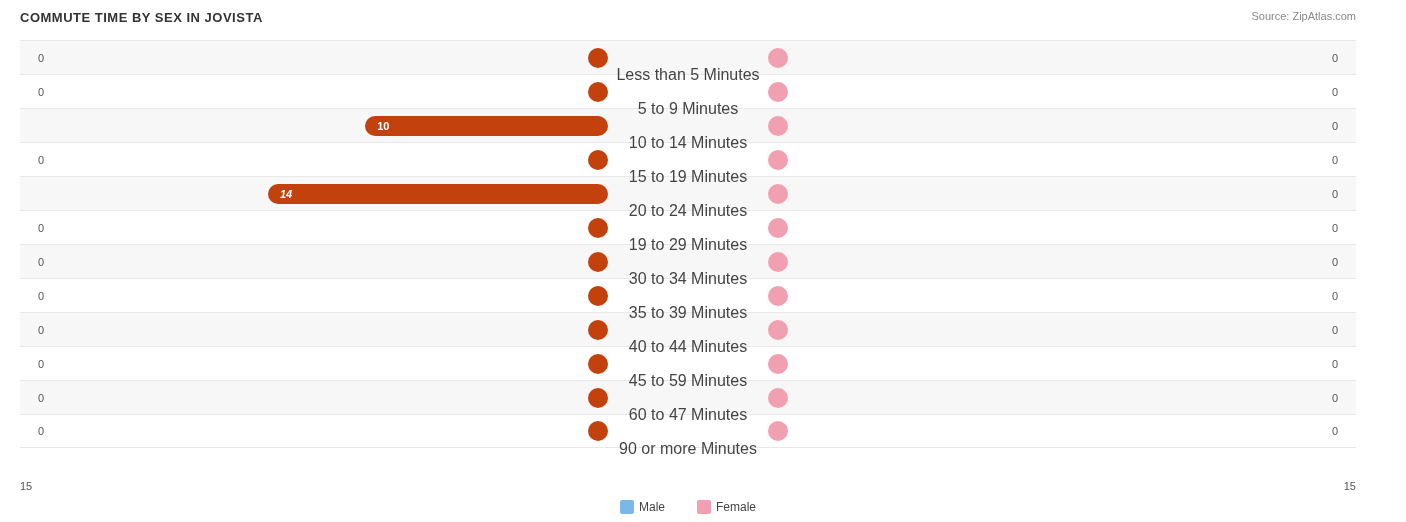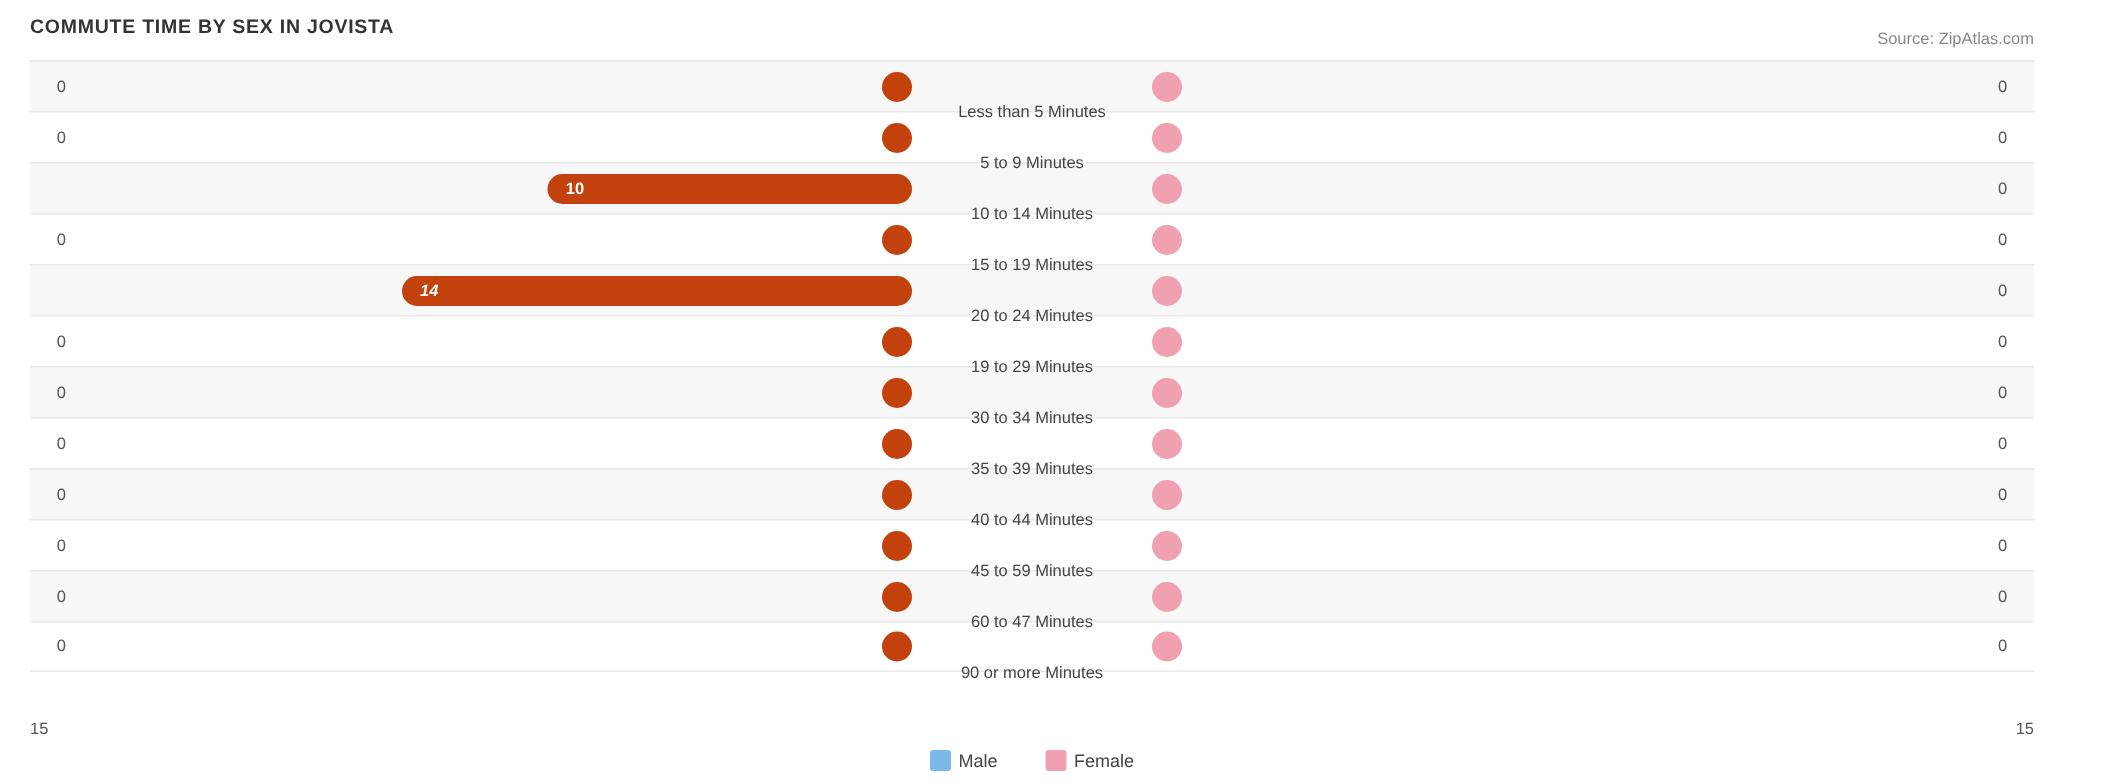--- a/index.html
+++ b/index.html
@@ -23,21 +23,21 @@
       letter-spacing: 0.5px;
       color: #333;
       position: absolute;
       top: 10px;
       left: 20px;
     }
     .source-text {
       font-size: 11px;
       color: #888;
       position: absolute;
-      top: 20px;
+      top: 10px;
       right: 20px;
     }
     .rows-area {
       position: absolute;
       top: 40px;
       left: 20px;
       right: 20px;
       bottom: 55px;
     }
     .chart-row {
@@ -105,21 +105,21 @@
     }
     .bar-pink {
       background: #f0a0b0;
       justify-content: flex-end;
       padding-right: 6px;
     }
     .row-label {
       width: 160px;
       min-width: 160px;
       text-align: center;
-      font-size: 11px;
+      font-size: 16px;
       color: #444;
       margin-top: 35px;
     }
     .legend-area {
       position: absolute;
       bottom: 8px;
       left: 50%;
       transform: translateX(-50%);
       display: flex;
       align-items: center;

